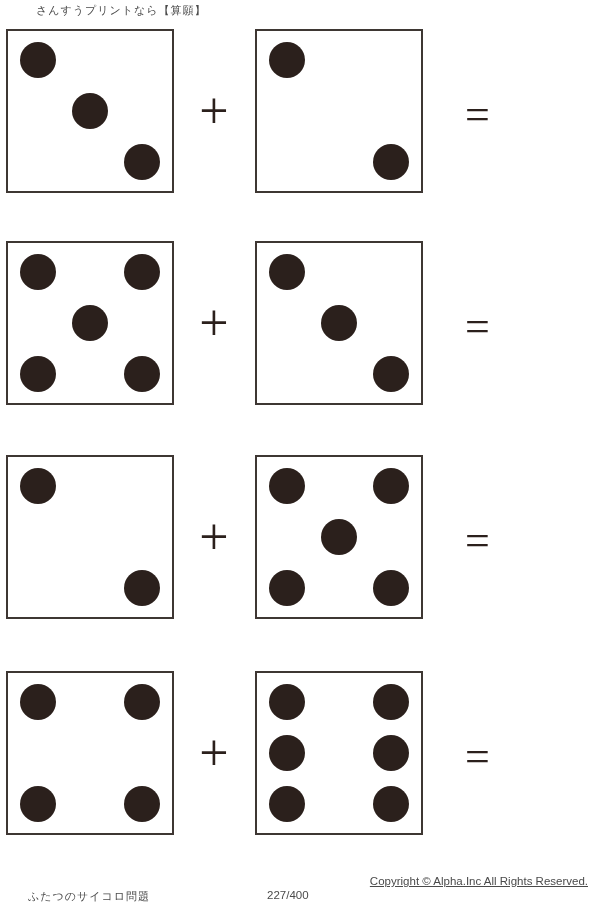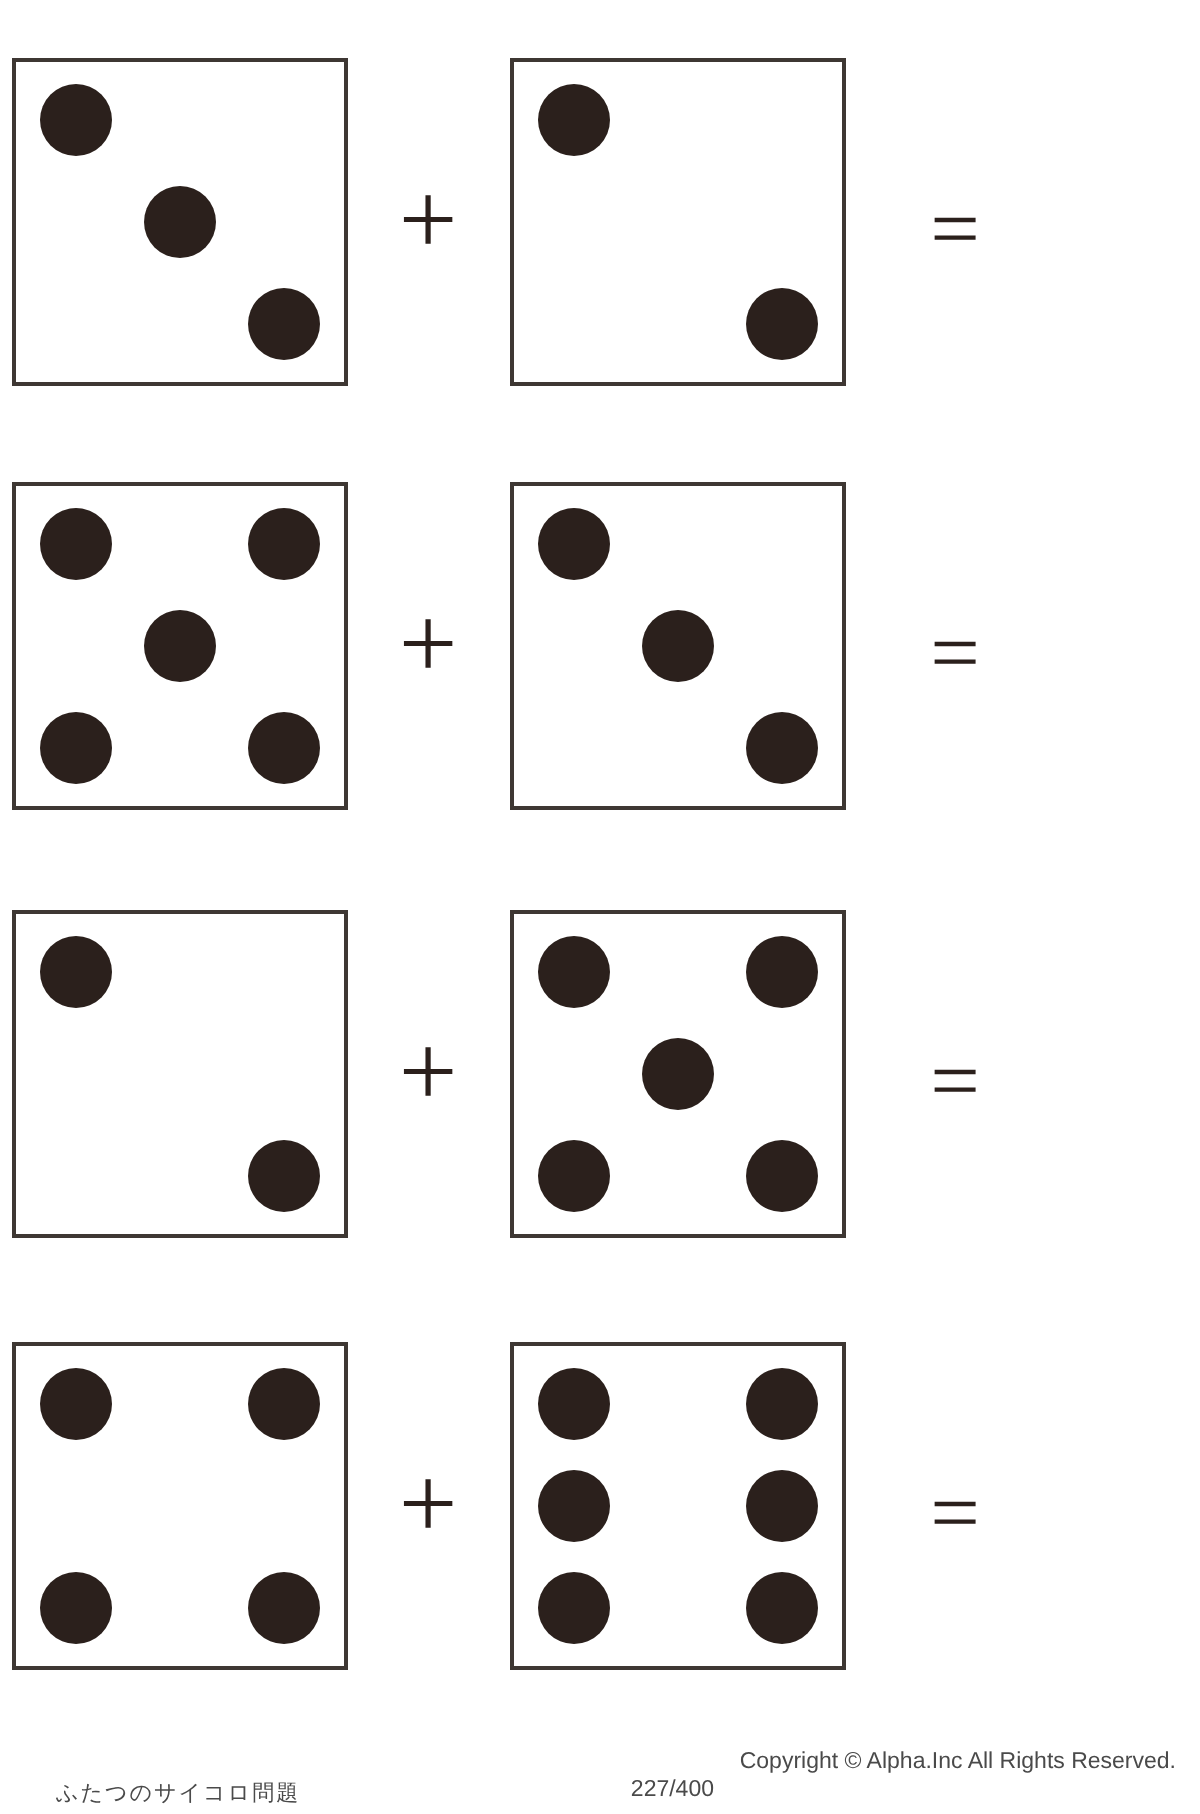--- a/index.html
+++ b/index.html
@@ -43,33 +43,34 @@
   .op-plus   { left: 189px; width: 50px; font-size: 52px; }
   .op-equals { left: 452px; width: 51px; font-size: 44px; padding-top: 8px; box-sizing: border-box; }
 
   .footer-title {
     position: absolute; left: 28px; top: 889px;
     font-size: 11px; letter-spacing: 1px; color: var(--text, #4a4a4a);
     white-space: nowrap;
   }
   .footer-page {
     position: absolute; left: 267px; top: 889px; width: 90px;
-    text-align: right; font-size: 11.5px; color: var(--text, #4a4a4a);
+    text-align: left; font-size: 11.5px; color: var(--text, #4a4a4a);
   }
   .footer-right {
     position: absolute; right: 12px; top: 874px;
     text-align: right; font-size: 11.5px; line-height: 14.5px;
-    color: var(--text, #4a4a4a); white-space: nowrap;
+    color: var(--text, #4a4a4a); white-space: nowrap; text-decoration: underline;
   }
 </style>
 </head>
 <body>
 
 <div class="page">
 
+  <div class="header-title">さんすうプリントなら【算願】</div>
 
   <div class="row row-0">
     <div class="die die-left">
         <div class="pip" style="left: 18%; top: 18%;"></div>
         <div class="pip" style="left: 50%; top: 50%;"></div>
         <div class="pip" style="left: 82%; top: 82%;"></div>
       </div>
     <div class="op op-plus">+</div>
     <div class="die die-right">
         <div class="pip" style="left: 18%; top: 18%;"></div>

